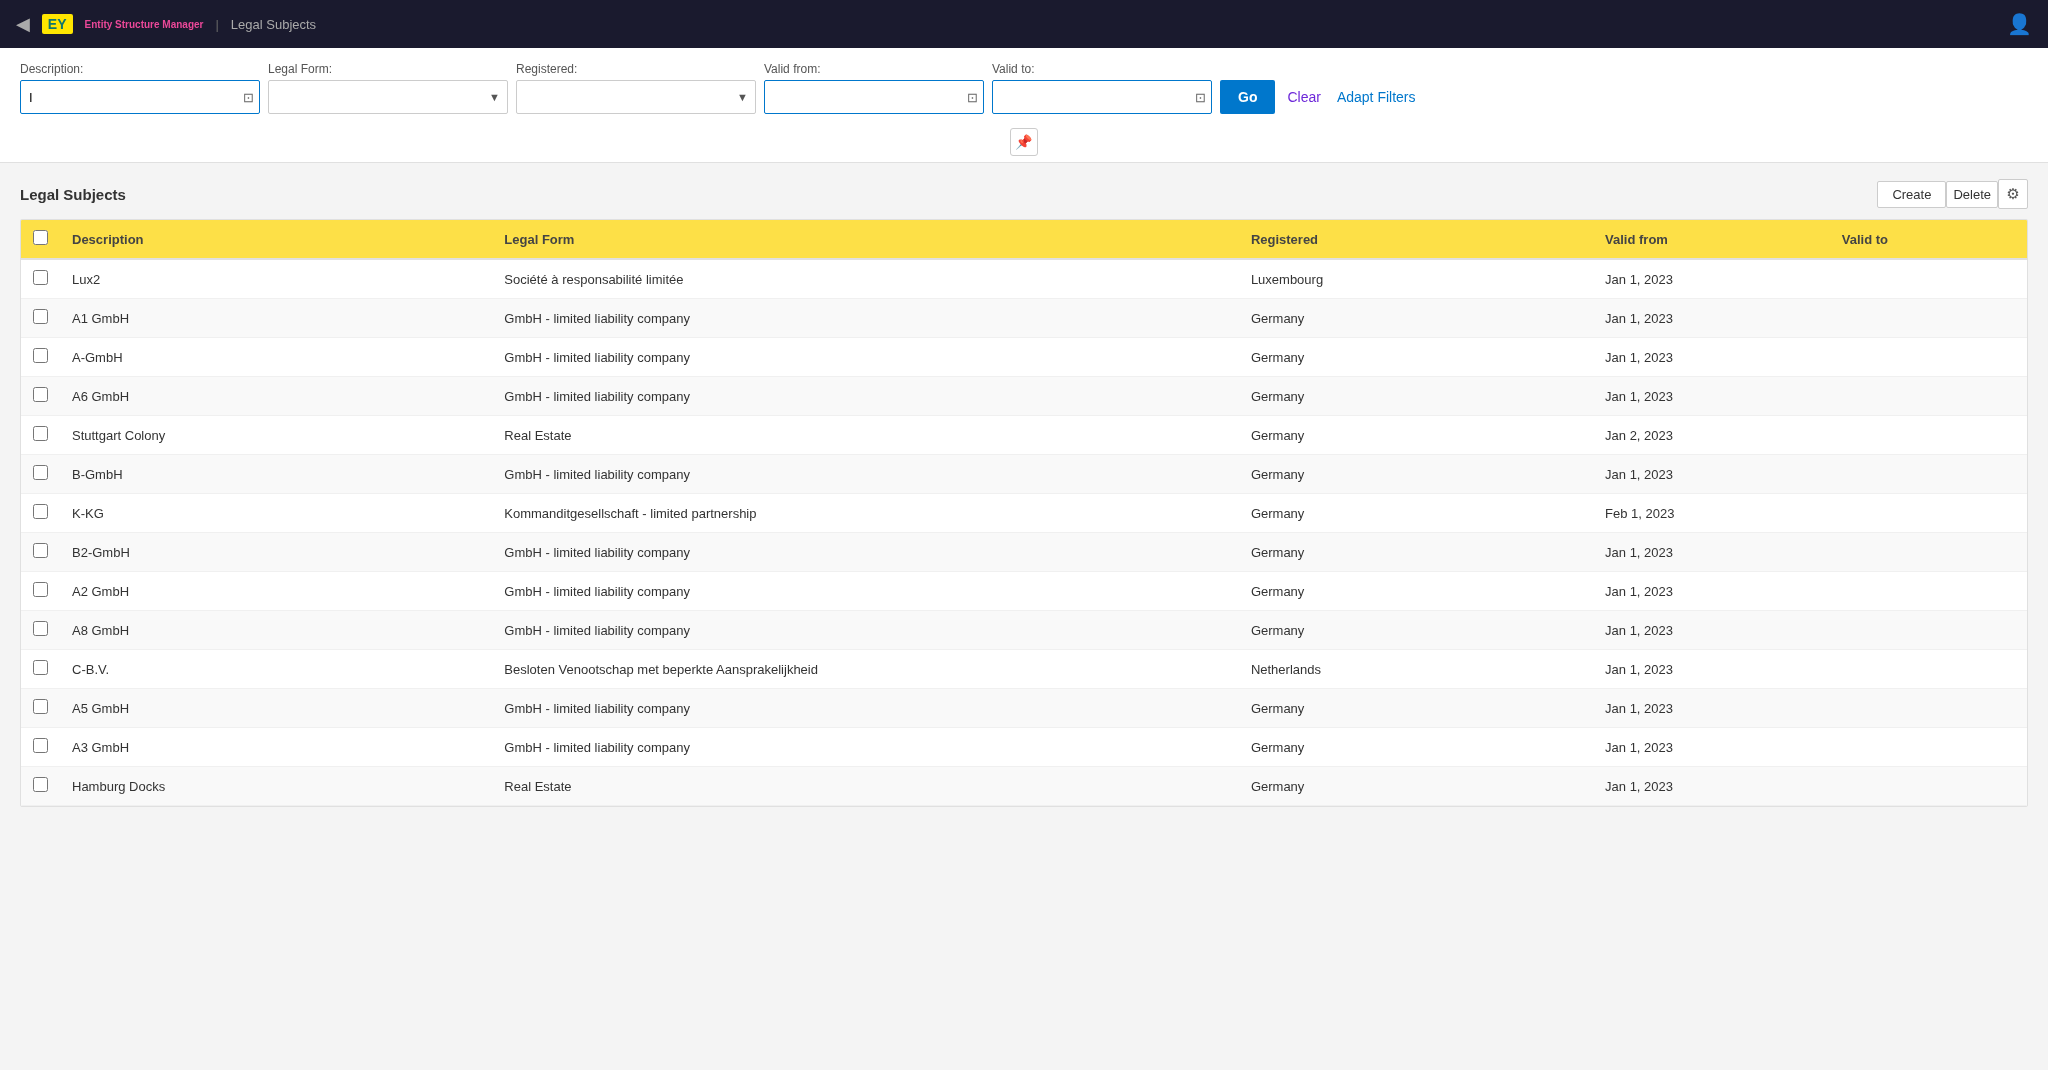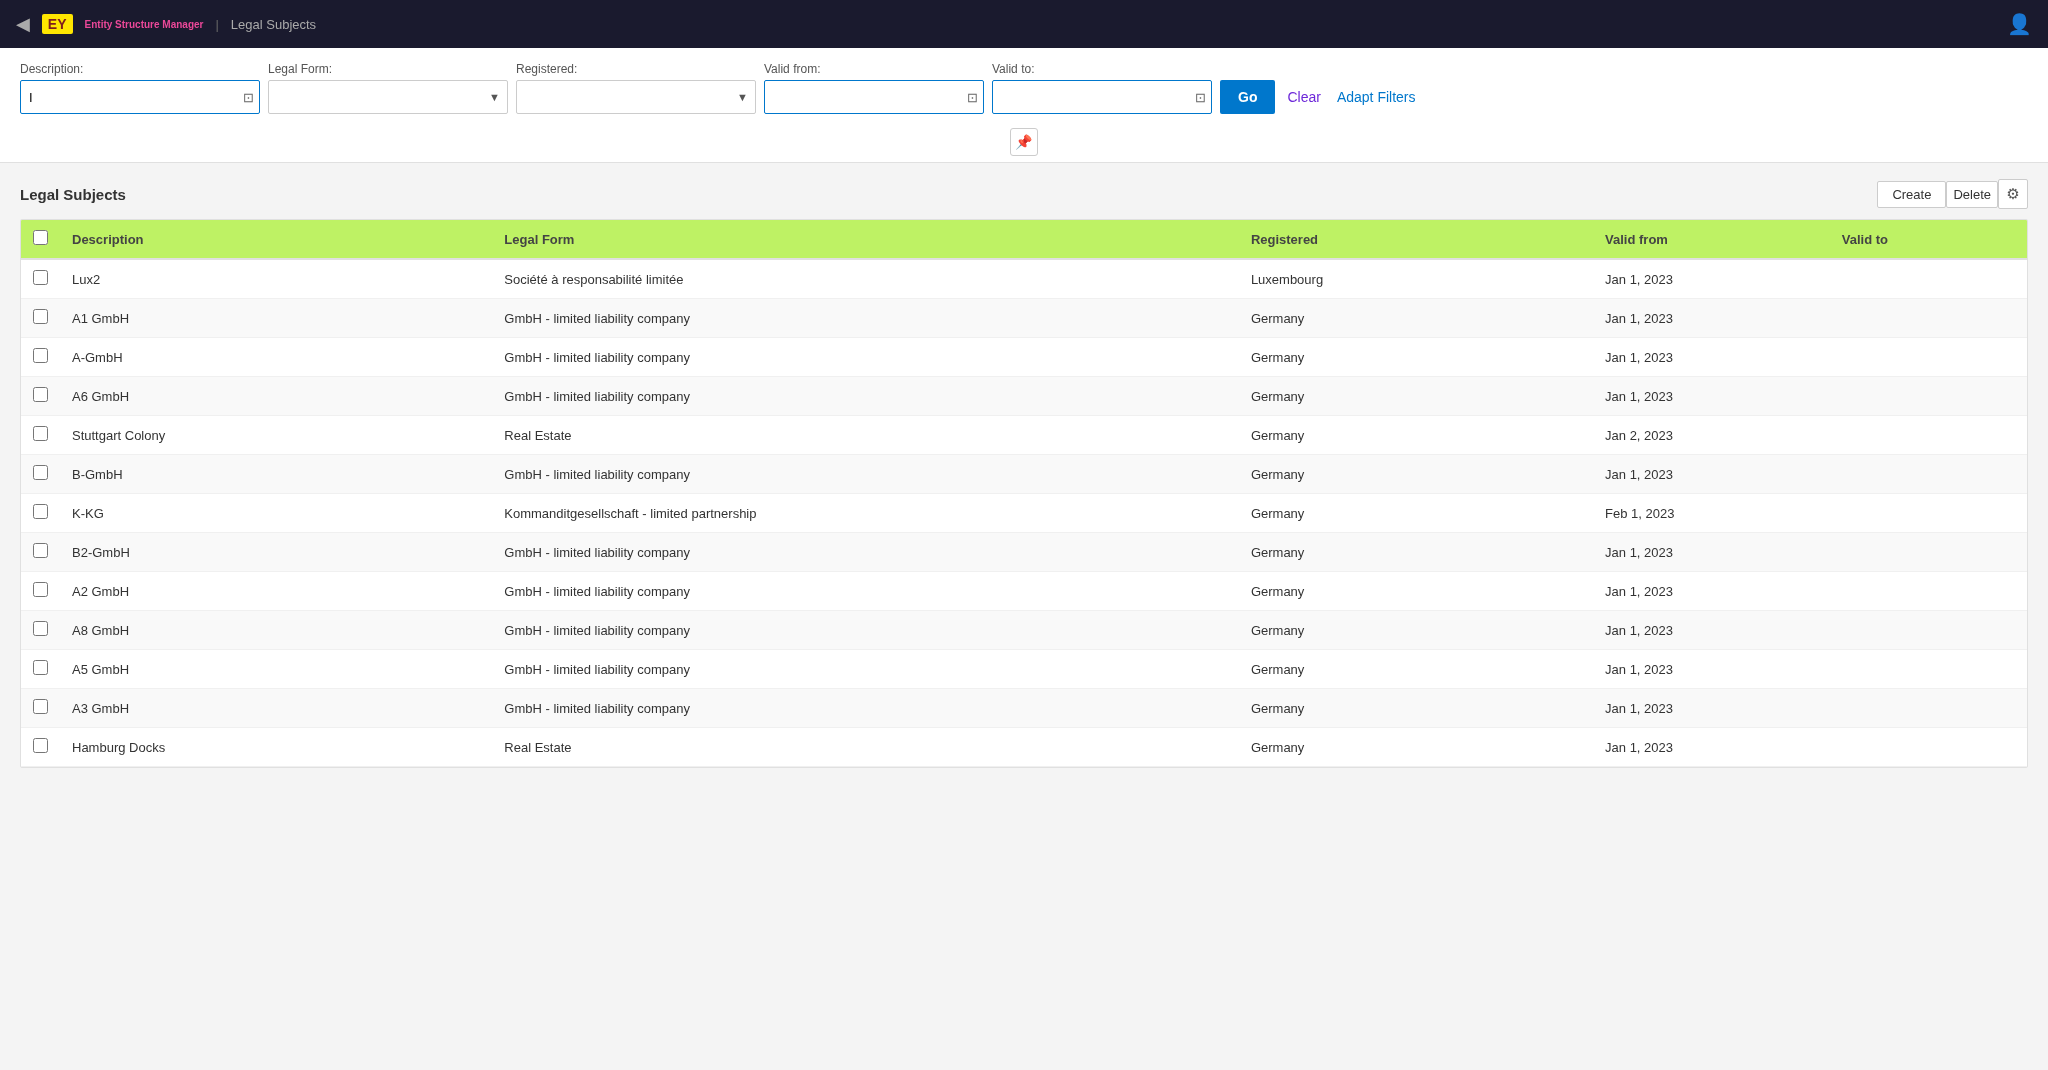--- a/index.html
+++ b/index.html
@@ -22,21 +22,21 @@
     .back-btn {
       color: #ccc;
       cursor: pointer;
       font-size: 18px;
       background: none;
       border: none;
       color: #aaa;
     }
     .ey-logo {
       background: #ffe600;
-      color: #7f1d1d;
+      color: #0f766e;
       font-weight: bold;
       font-size: 14px;
       padding: 2px 6px;
       border-radius: 2px;
     }
     .app-title {
       color: #ec4899;
       font-size: 10px;
       font-weight: 600;
     }
@@ -240,21 +240,21 @@
       border: 1px solid #e0e0e0;
       border-radius: 2px;
       width: 100%;
       overflow: hidden;
     }
     .data-table table {
       width: 100%;
       border-collapse: collapse;
     }
     .data-table thead tr {
-      background: #bef264;
+      background: #fde047;
       border-bottom: 2px solid #e0e0e0;
     }
     .data-table thead th {
       text-align: left;
       padding: 10px 12px;
       font-size: 13px;
       font-weight: 600;
       color: #444;
       white-space: nowrap;
     }
@@ -480,20 +480,30 @@
       <td>A8 GmbH</td>
       <td>GmbH - limited liability company</td>
       <td>Germany</td>
       <td>Jan 1, 2023</td>
       <td></td>
     </tr>
           <tr>
       <td class="cb-col">
         <input type="checkbox" style="">
       </td>
+      <td>C-B.V.</td>
+      <td>Besloten Venootschap met beperkte Aansprakelijkheid</td>
+      <td>Netherlands</td>
+      <td>Jan 1, 2023</td>
+      <td></td>
+    </tr>
+          <tr>
+      <td class="cb-col">
+        <input type="checkbox" style="">
+      </td>
       <td>A5 GmbH</td>
       <td>GmbH - limited liability company</td>
       <td>Germany</td>
       <td>Jan 1, 2023</td>
       <td></td>
     </tr>
           <tr>
       <td class="cb-col">
         <input type="checkbox" style="">
       </td>

